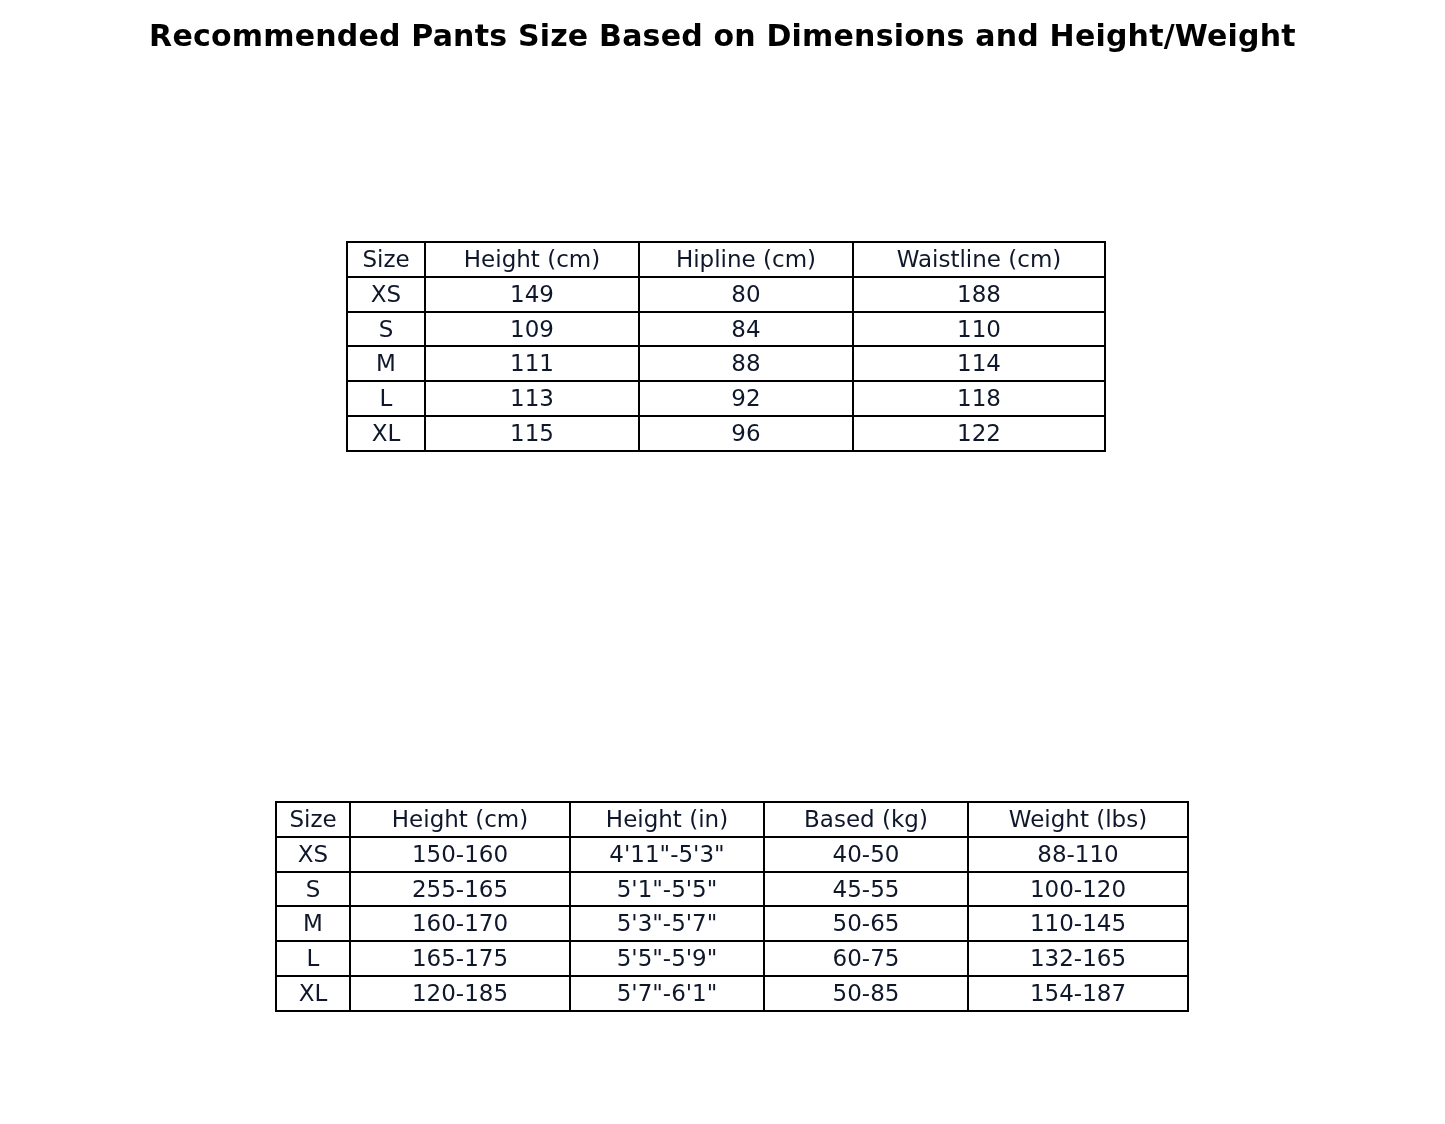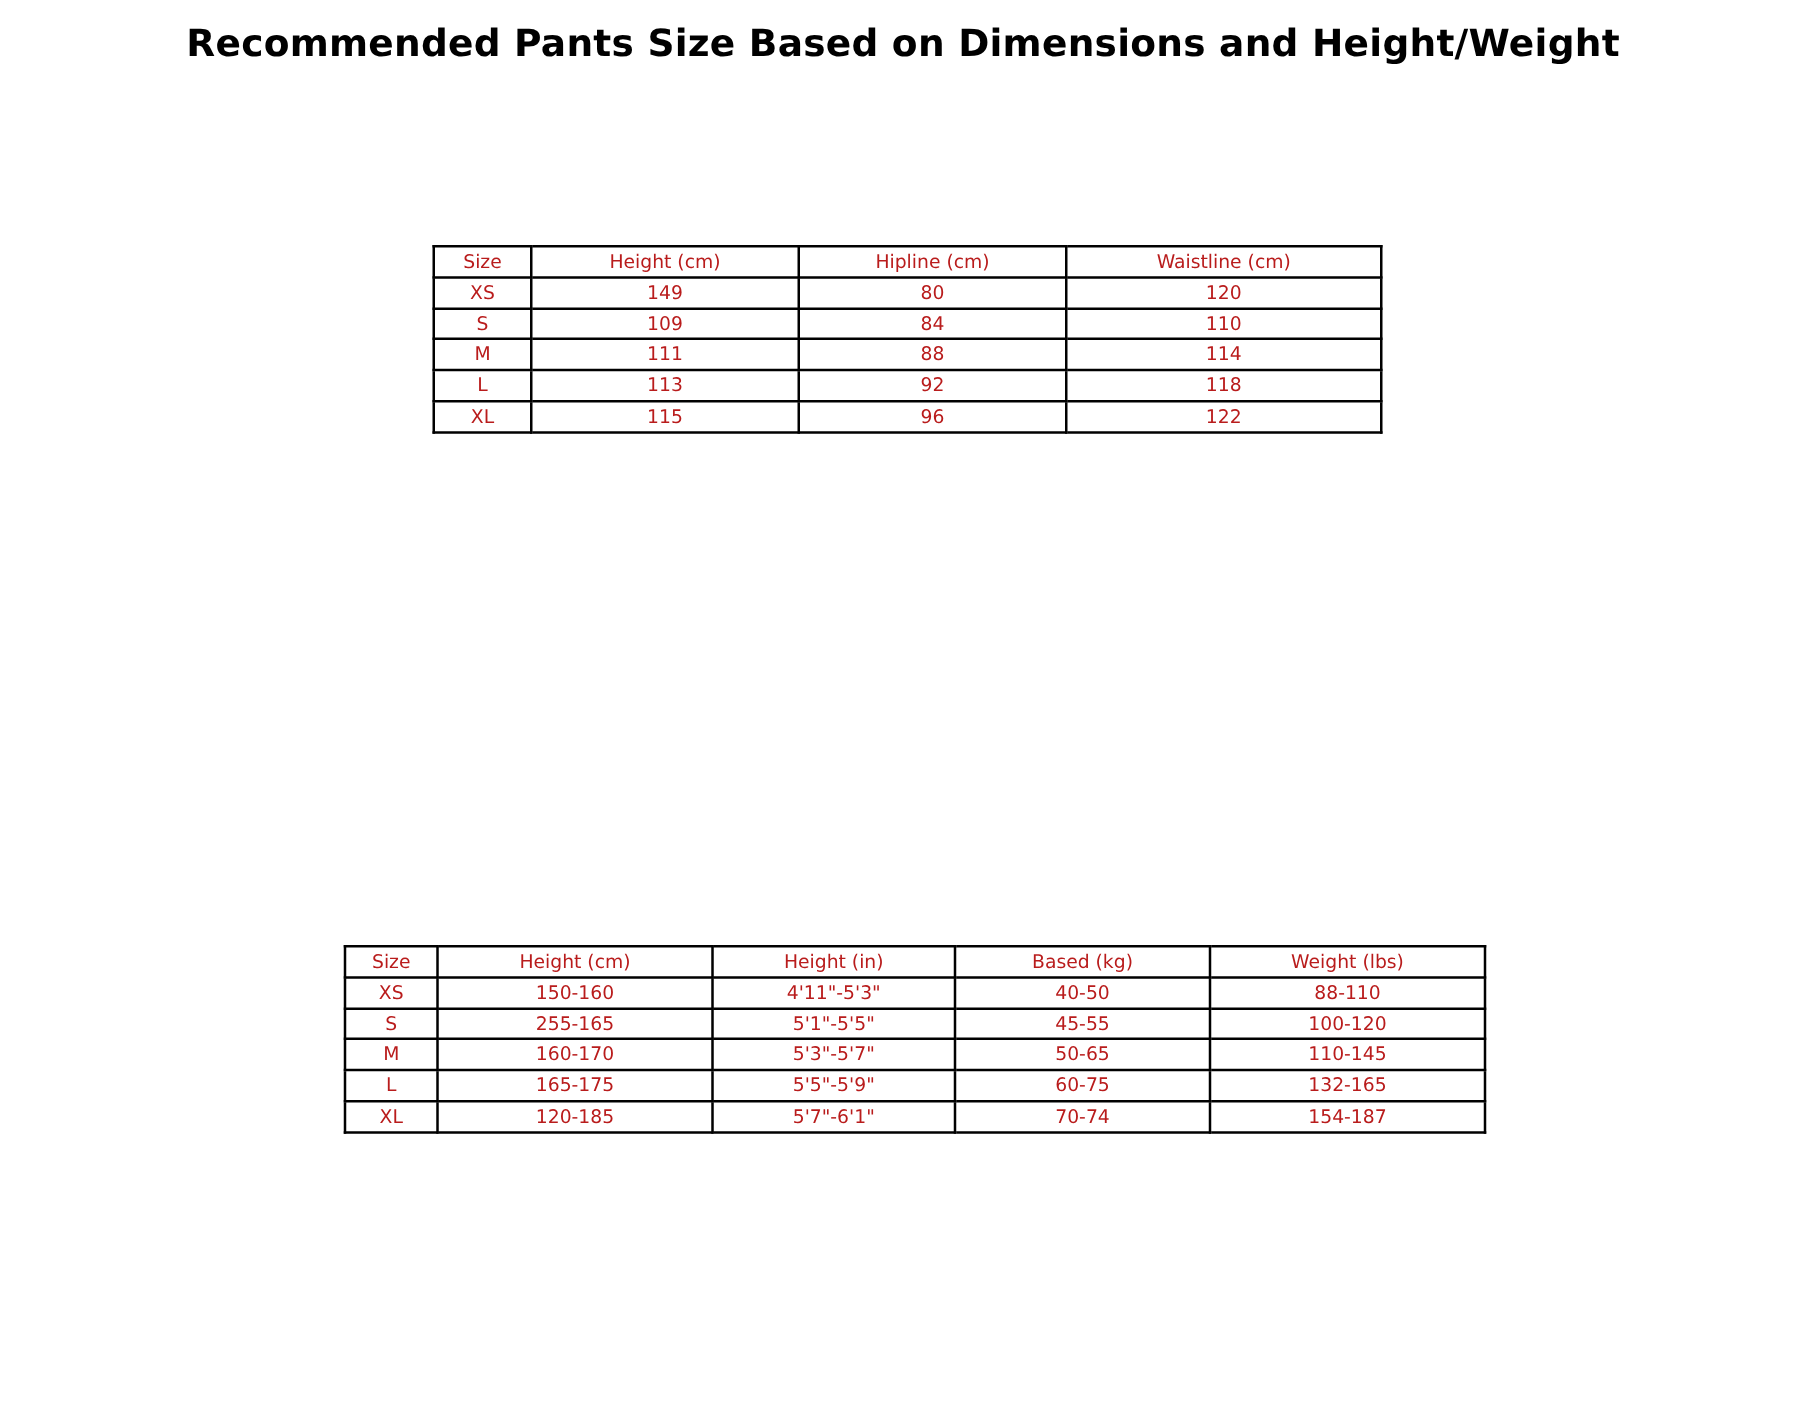--- a/index.html
+++ b/index.html
@@ -22,23 +22,24 @@
     width: 1445px;
     text-align: center;
     font-size: 30px;
     font-weight: bold;
     letter-spacing: 0.2px;
     color: #000000;
   }
   table.size-table {
     position: absolute;
     border-collapse: collapse;
-    font-size: 15px;
-    color: #b91c1c;
+    font-size: 23px;
+    color: #0f172a;
     background: #ffffff;
+    margin-top: 45px;
   }
   table.size-table th,
   table.size-table td {
     border: 2px solid #000000;
     text-align: center;
     font-weight: normal;
     padding: 2px 10px;
     white-space: nowrap;
     line-height: 1.25;
   }
@@ -84,21 +85,21 @@
       <th>Height (cm)</th>
       <th>Hipline (cm)</th>
       <th>Waistline (cm)</th>
     </tr>
   </thead>
   <tbody>
     <tr>
       <td>XS</td>
       <td>149</td>
       <td>80</td>
-      <td>120</td>
+      <td>188</td>
     </tr>
     <tr>
       <td>S</td>
       <td>109</td>
       <td>84</td>
       <td>110</td>
     </tr>
     <tr>
       <td>M</td>
       <td>111</td>
@@ -156,17 +157,17 @@
       <td>L</td>
       <td>165-175</td>
       <td>5'5"-5'9"</td>
       <td>60-75</td>
       <td>132-165</td>
     </tr>
     <tr>
       <td>XL</td>
       <td>120-185</td>
       <td>5'7"-6'1"</td>
-      <td>70-74</td>
+      <td>50-85</td>
       <td>154-187</td>
     </tr>
   </tbody>
 </table>
 
 </body></html>

